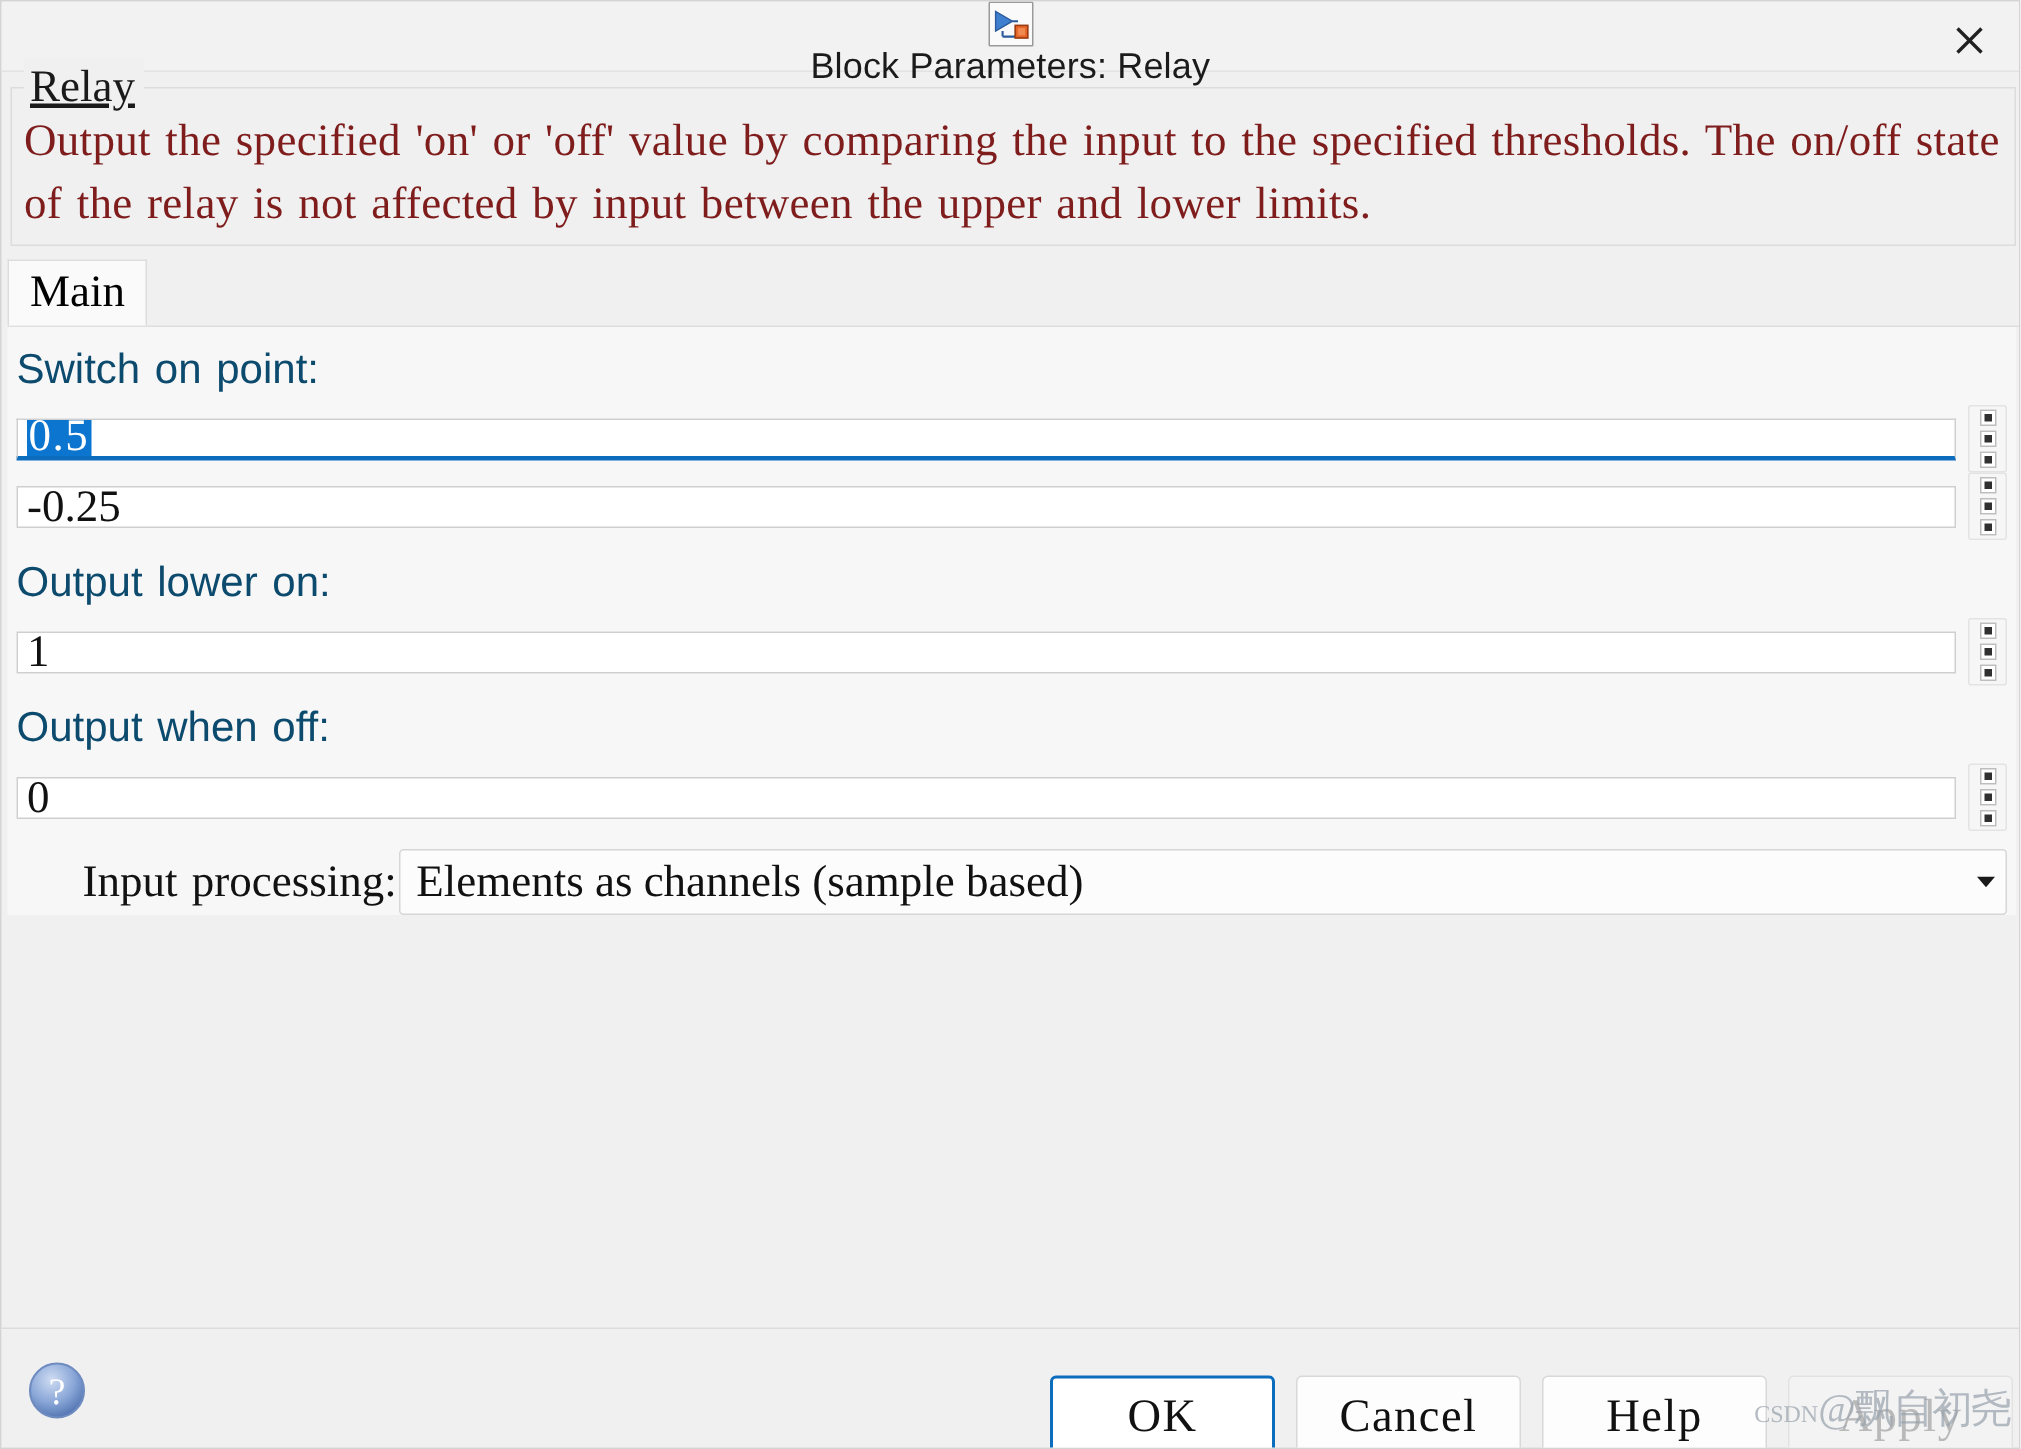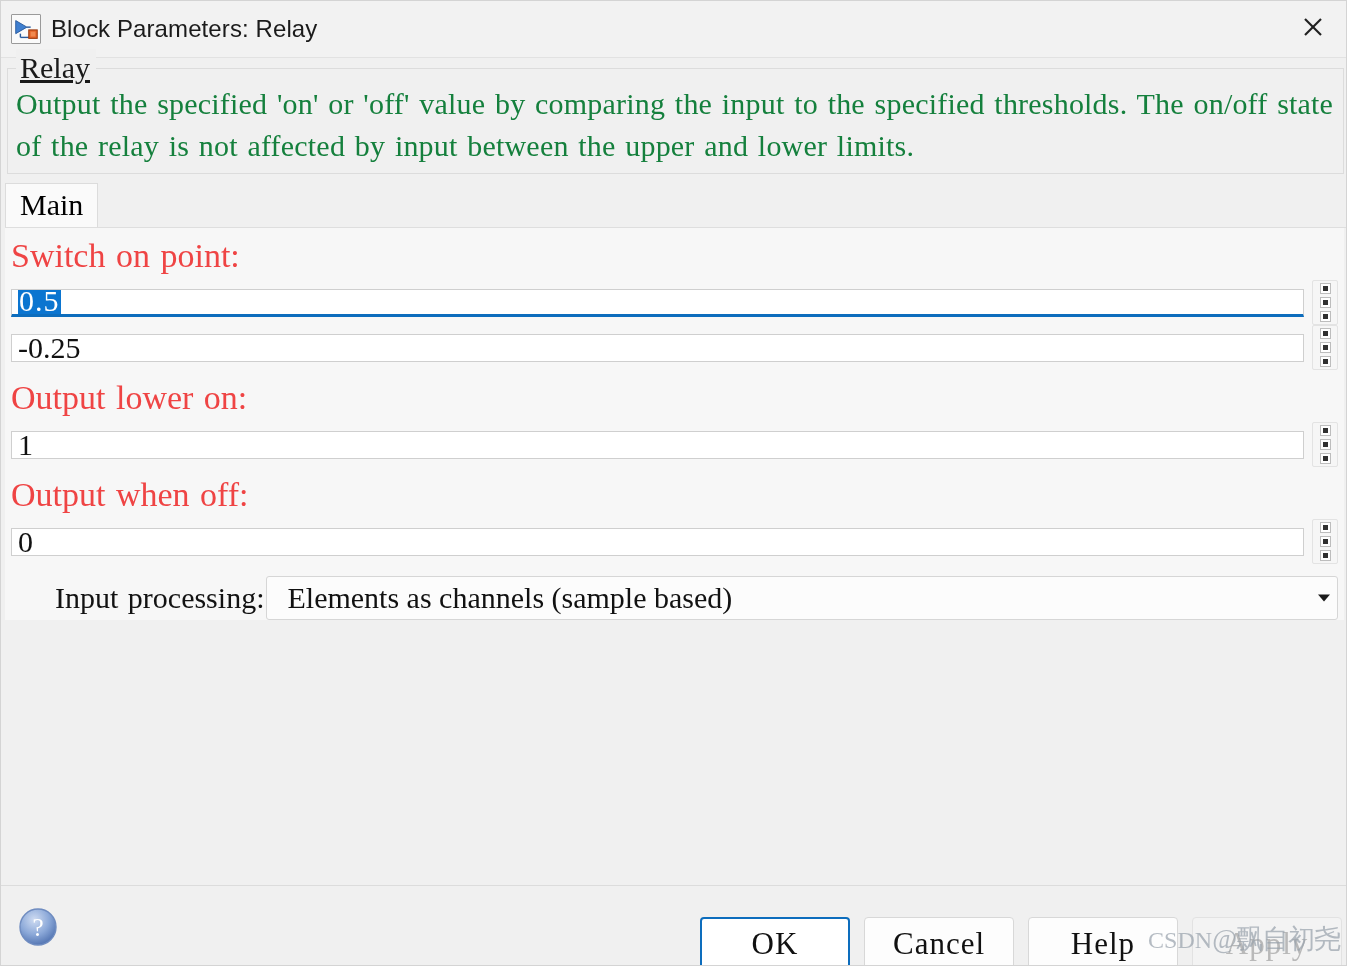--- a/index.html
+++ b/index.html
@@ -20,26 +20,27 @@
     height: 966px;
     background: #f0f0f0;
     box-sizing: border-box;
     border: 1px solid #d4d4d4;
     overflow: hidden;
   }
 
   
   .titlebar {
     position: relative;
-    height: 57px;
+    height: 47px;
     background: #f2f2f2;
     border-bottom: 1px solid #e2e2e2;
     display: flex;
     align-items: center;
     box-sizing: border-box;
+    flex-direction: column;
   }
   .tb-icon {
     width: 30px;
     height: 30px;
     margin-left: 10px;
     margin-right: 10px;
     flex: 0 0 auto;
     border: 1px solid #9a9a9a;
     background: linear-gradient(#fdfdfd, #e2e2e2);
     box-sizing: border-box;
@@ -90,21 +91,21 @@
     font-size: 30px;
     line-height: 38px;
     color: #1a1a1a;
     font-family: "Liberation Serif", "DejaVu Serif", serif;
     white-space: nowrap;
     text-decoration: underline;
   }
   .desc-body {
     font-size: 30px;
     line-height: 42px;
-    color: #15803d;
+    color: #7f1d1d;
     padding-top: 14px;
     letter-spacing: 0.2px;
     font-family: "Liberation Serif", "DejaVu Serif", serif;
     word-spacing: 2px;
   }
 
   
   .tabstrip {
     display: flex;
     align-items: flex-end;
@@ -134,26 +135,26 @@
     color: #000;
   }
 
   
   .form {
     background: #f7f7f7;
     padding: 0 0 0 0;
     margin: 0 2px 0 4px;
   }
   .field-label {
-    font-size: 34px;
+    font-size: 28px;
     line-height: 44px;
-    color: #ef4444;
+    color: #0c4a6e;
     padding: 6px 0 2px 6px;
     white-space: nowrap;
-    font-family: Liberation Serif, serif;
+    font-family: Liberation Sans, sans-serif;
     word-spacing: 2px;
   }
   .field-row {
     display: flex;
     align-items: center;
     padding: 0 6px 0 6px;
   }
   .textbox {
     flex: 1 1 auto;
     height: 28px;
@@ -231,21 +232,21 @@
   }
   .combo {
     flex: 1 1 auto;
     height: 44px;
     background: #fcfcfc;
     border: 1px solid #d6d6d6;
     border-radius: 3px;
     box-sizing: border-box;
     display: flex;
     align-items: center;
-    padding-left: 20px;
+    padding-left: 10px;
     position: relative;
     font-size: 30px;
     color: #111;
     white-space: nowrap;
     overflow: hidden;
     font-family: "Liberation Serif", "DejaVu Serif", serif;
     cursor: default;
   }
   .combo-arrow {
     position: absolute;
@@ -348,21 +349,21 @@
     right: 6px;
     bottom: 8px;
     font-size: 27px;
     color: #9aa3ad;
     opacity: 0.72;
     white-space: nowrap;
     pointer-events: none;
     font-family: "Liberation Serif", "DejaVu Serif", serif;
     letter-spacing: -1px;
   }
-  .watermark .wm-small { font-size: 24px; letter-spacing: 0; }
+  .watermark .wm-small { font-size: 16px; letter-spacing: 0; }
 </style>
 </head>
 <body>
 
 <div id="app">
 
   <div class="titlebar">
     <div class="tb-icon">
       <svg viewBox="0 0 30 30">
         <rect x="0" y="0" width="30" height="30" fill="#fafafa"></rect>

